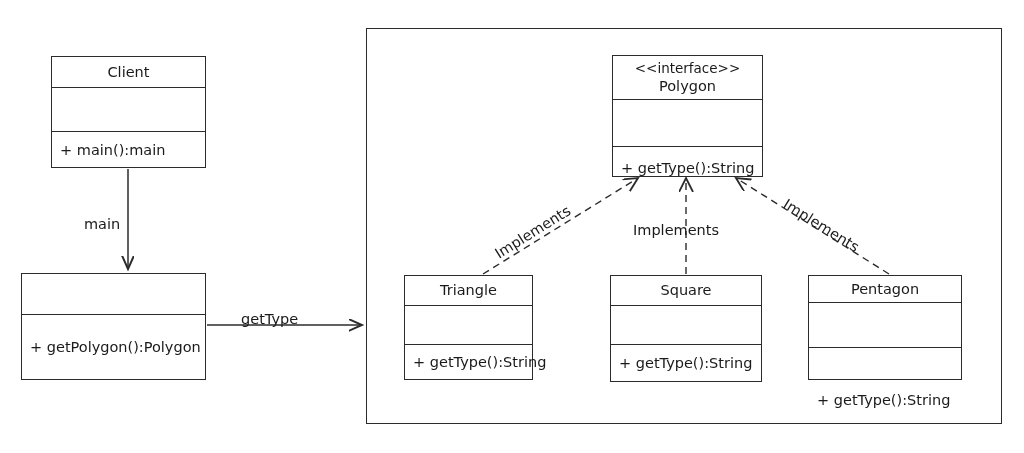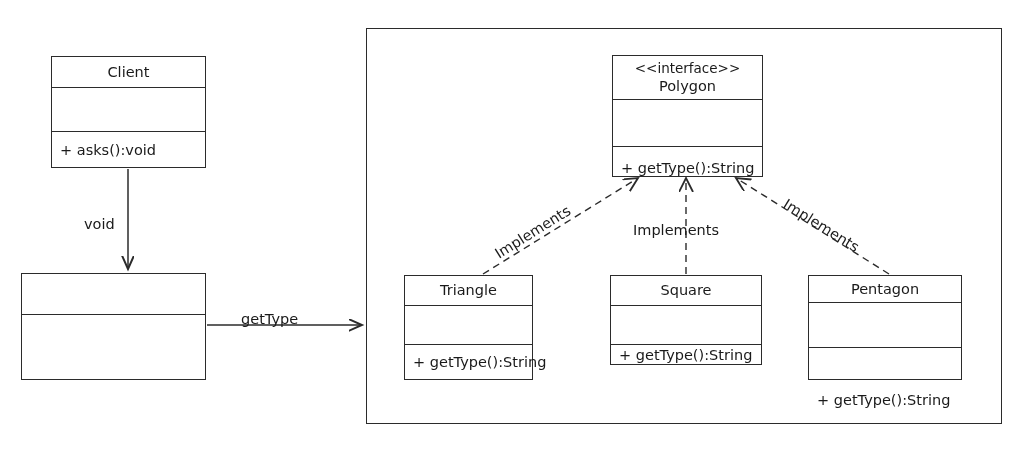--- a/index.html
+++ b/index.html
@@ -101,26 +101,29 @@
   </svg>
 
   <div class="package-frame" style="left:366px; top:28px; width:636px; height:396px;"></div>
 
   <div class="uml-box" style="left:51px; top:56px; width:155px; height:112px;">
     <div class="uml-name" style="height:31px;">
       <span>Client</span>
     </div>
     <div class="uml-attrs" style="height:44px;"></div>
     <div class="uml-ops" style="flex:1;">
-      <span>+ asks():void</span>
+      <span>+ main():main</span>
     </div>
   </div>
 
   <div class="uml-box" style="left:21px; top:273px; width:185px; height:107px;">
     <div class="uml-attrs" style="height:41px;"></div>
+    <div class="uml-ops" style="flex:1;">
+      <span>+ getPolygon():Polygon</span>
+    </div>
   </div>
 
   <div class="uml-box" style="left:612px; top:55px; width:151px; height:122px;gap:13px;">
     <div class="uml-name" style="height:48px;">
       <span class="stereotype">&lt;&lt;interface&gt;&gt;</span>
       <span>Polygon</span>
     </div>
     <div class="uml-attrs" style="height:40px;"></div>
     <div class="uml-ops" style="flex:1;">
       <span>+ getType():String</span>
@@ -130,41 +133,41 @@
   <div class="uml-box" style="left:404px; top:275px; width:129px; height:105px;">
     <div class="uml-name" style="height:30px;">
       <span>Triangle</span>
     </div>
     <div class="uml-attrs" style="height:39px;"></div>
     <div class="uml-ops" style="flex:1;">
       <span>+ getType():String</span>
     </div>
   </div>
 
-  <div class="uml-box" style="left:610px; top:275px; width:152px; height:90px;">
+  <div class="uml-box" style="left:610px; top:275px; width:152px; height:107px;">
     <div class="uml-name" style="height:30px;">
       <span>Square</span>
     </div>
     <div class="uml-attrs" style="height:39px;"></div>
     <div class="uml-ops" style="flex:1;">
       <span>+ getType():String</span>
     </div>
   </div>
 
   <div class="uml-box" style="left:808px; top:275px; width:154px; height:105px;gap:44px;">
     <div class="uml-name" style="height:30px;">
       <span>Pentagon</span>
     </div>
     <div class="uml-attrs" style="height:39px;"></div>
     <div class="uml-ops" style="flex:1;">
       <span>+ getType():String</span>
     </div>
   </div>
 
-  <div class="edge-label" style="left:84px; top:216px;">void</div>
+  <div class="edge-label" style="left:84px; top:216px;">main</div>
 
   <div class="edge-label" style="left:241px; top:311px;">getType</div>
 
   <div class="edge-label" style="left:492px; top:248px; transform: rotate(-32deg);">Implements</div>
 
   <div class="edge-label" style="left:633px; top:222px;">Implements</div>
 
   <div class="edge-label" style="left:789px; top:196px; transform: rotate(32deg);">Implements</div>
 
 </div>

